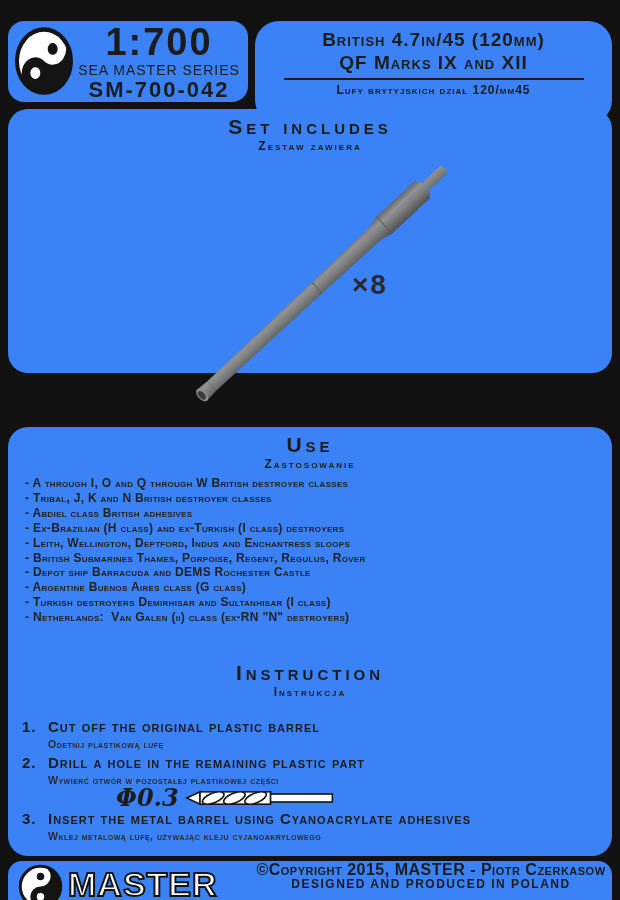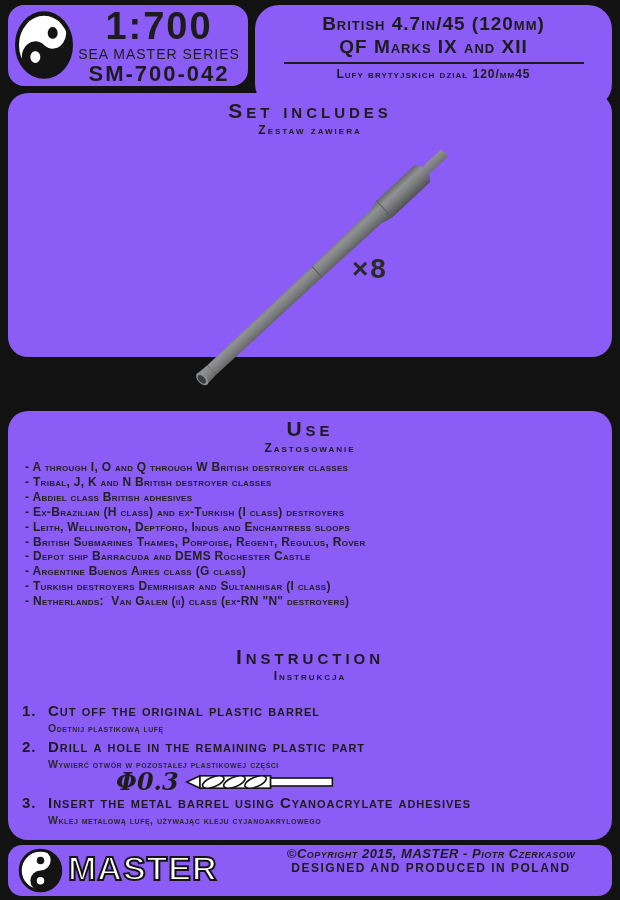--- a/index.html
+++ b/index.html
@@ -6,22 +6,23 @@
     body {
       width: 620px; height: 900px;
       background: #121212;
       position: relative;
       font-family: "Liberation Sans", sans-serif;
       color: #1c1c1c;
       overflow: hidden;
     }
     .panel {
       position: absolute;
-      background: #8b5cf6;
+      background: #3b82f6;
       border-radius: 20px;
+      margin-top: 16px;
     }
     .sc { font-variant: small-caps; }
 
     
     #hdr-brand { left: 8px; top: 5px; width: 240px; height: 81px; border-radius: 16px; }
     .brand-logo { position: absolute; left: 6px; top: 5px; width: 60px; height: 70px; }
     .brand-text { position: absolute; left: 66px; top: 0; width: 170px; height: 81px; text-align: center; }
     .scale-num  { font-size: 38px; font-weight: bold; letter-spacing: 2px; line-height: 42px; }
     .series-txt { font-size: 14px; font-weight: normal; letter-spacing: 1px; line-height: 15px; }
     .sku-txt    { font-size: 22px; font-weight: bold; letter-spacing: 2px; line-height: 23px; }
@@ -81,21 +82,21 @@
 
     
     .foot-logo { position: absolute; left: 10px; top: 3px; width: 45px; height: 45px; }
     .foot-brand {
       position: absolute; left: 60px; top: 4px;
       font-size: 34px; font-weight: bold; letter-spacing: 1px;
       color: #ffffff; -webkit-text-stroke: 2px #141414;
     }
     .foot-right { position: absolute; left: 240px; top: 2px; width: 366px; text-align: center; }
     .foot-site   { font-size: 16px; font-weight: bold; letter-spacing: 2px; line-height: 18px; }
-    .foot-copy   { font-size: 13px; font-weight: bold; letter-spacing: 0.5px; line-height: 14px; font-style: italic; }
+    .foot-copy   { font-size: 16px; font-weight: bold; letter-spacing: 0.5px; line-height: 14px; }
     .foot-origin { font-size: 12px; font-weight: bold; letter-spacing: 1.5px; line-height: 14px; }
   </style>
 </head>
 <body>
 
 <div class="panel" id="hdr-brand">
   <svg class="brand-logo" viewBox="0 0 60 60" preserveAspectRatio="none">
     <circle cx="30" cy="30" r="27" fill="#ffffff" stroke="#141414" stroke-width="4"></circle>
     <g transform="rotate(40 30 30)">
       <path d="M30 3 A27 27 0 0 1 30 57 A13.5 13.5 0 0 1 30 30 A13.5 13.5 0 0 0 30 3 Z" fill="#141414"></path>

